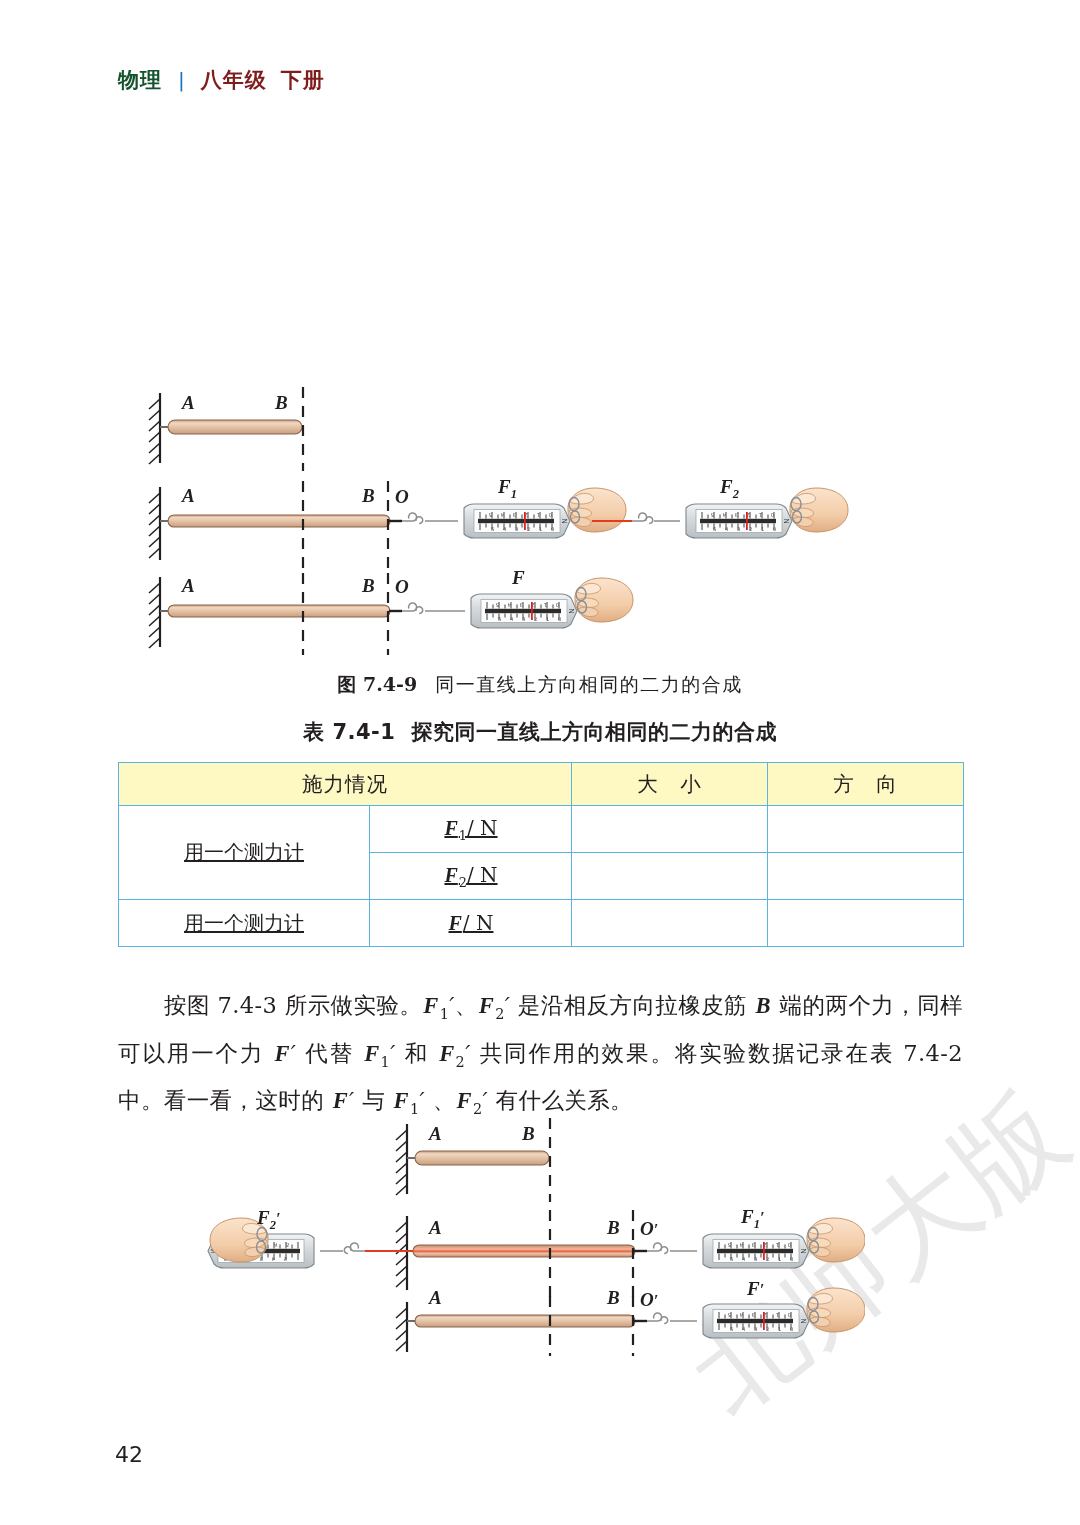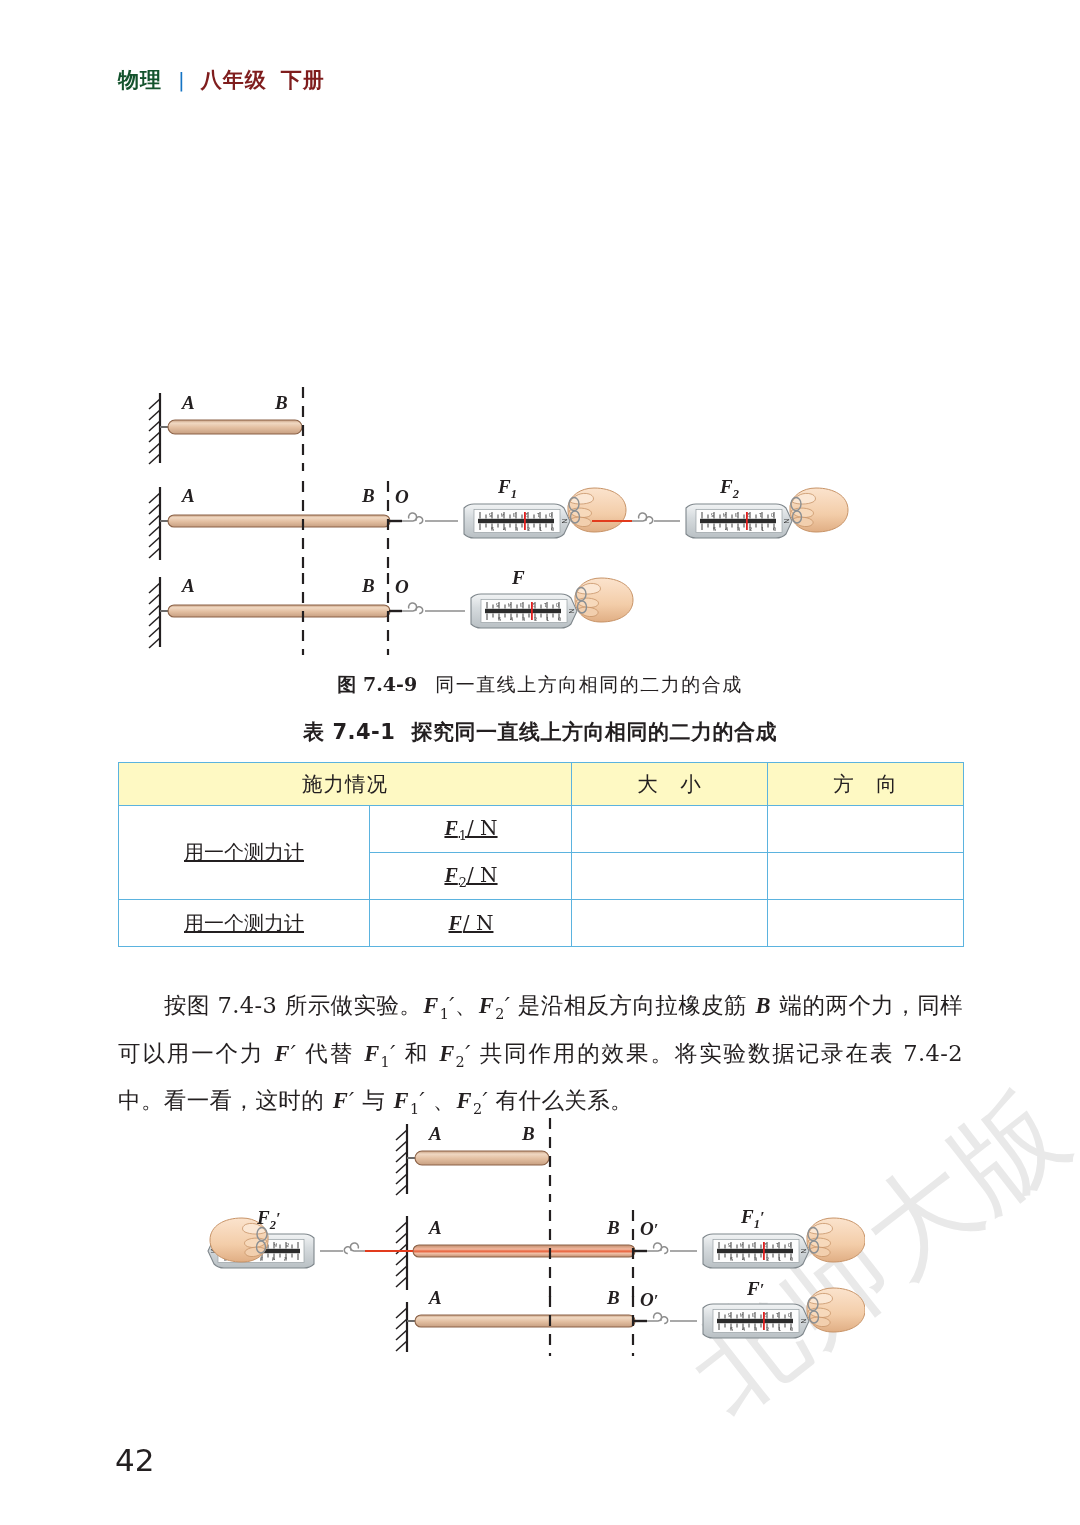--- a/index.html
+++ b/index.html
@@ -128,21 +128,21 @@
   table.datatbl tbody td { height: 46px; background: #fff; text-decoration: underline; }
 
   
   .figbox { position: absolute; z-index: 2; }
   .fig-svg { display: block; }
 
   
   .pageno {
     position: absolute;
     left: 115px; top: 1442px;
-    font-size: 31px;
+    font-size: 22px;
     font-family: "DejaVu Sans", "Liberation Sans", sans-serif;
     color: #231f20;
     z-index: 2;
   }
 </style>
 </head>
 <body>
 
 <div class="page">
 

